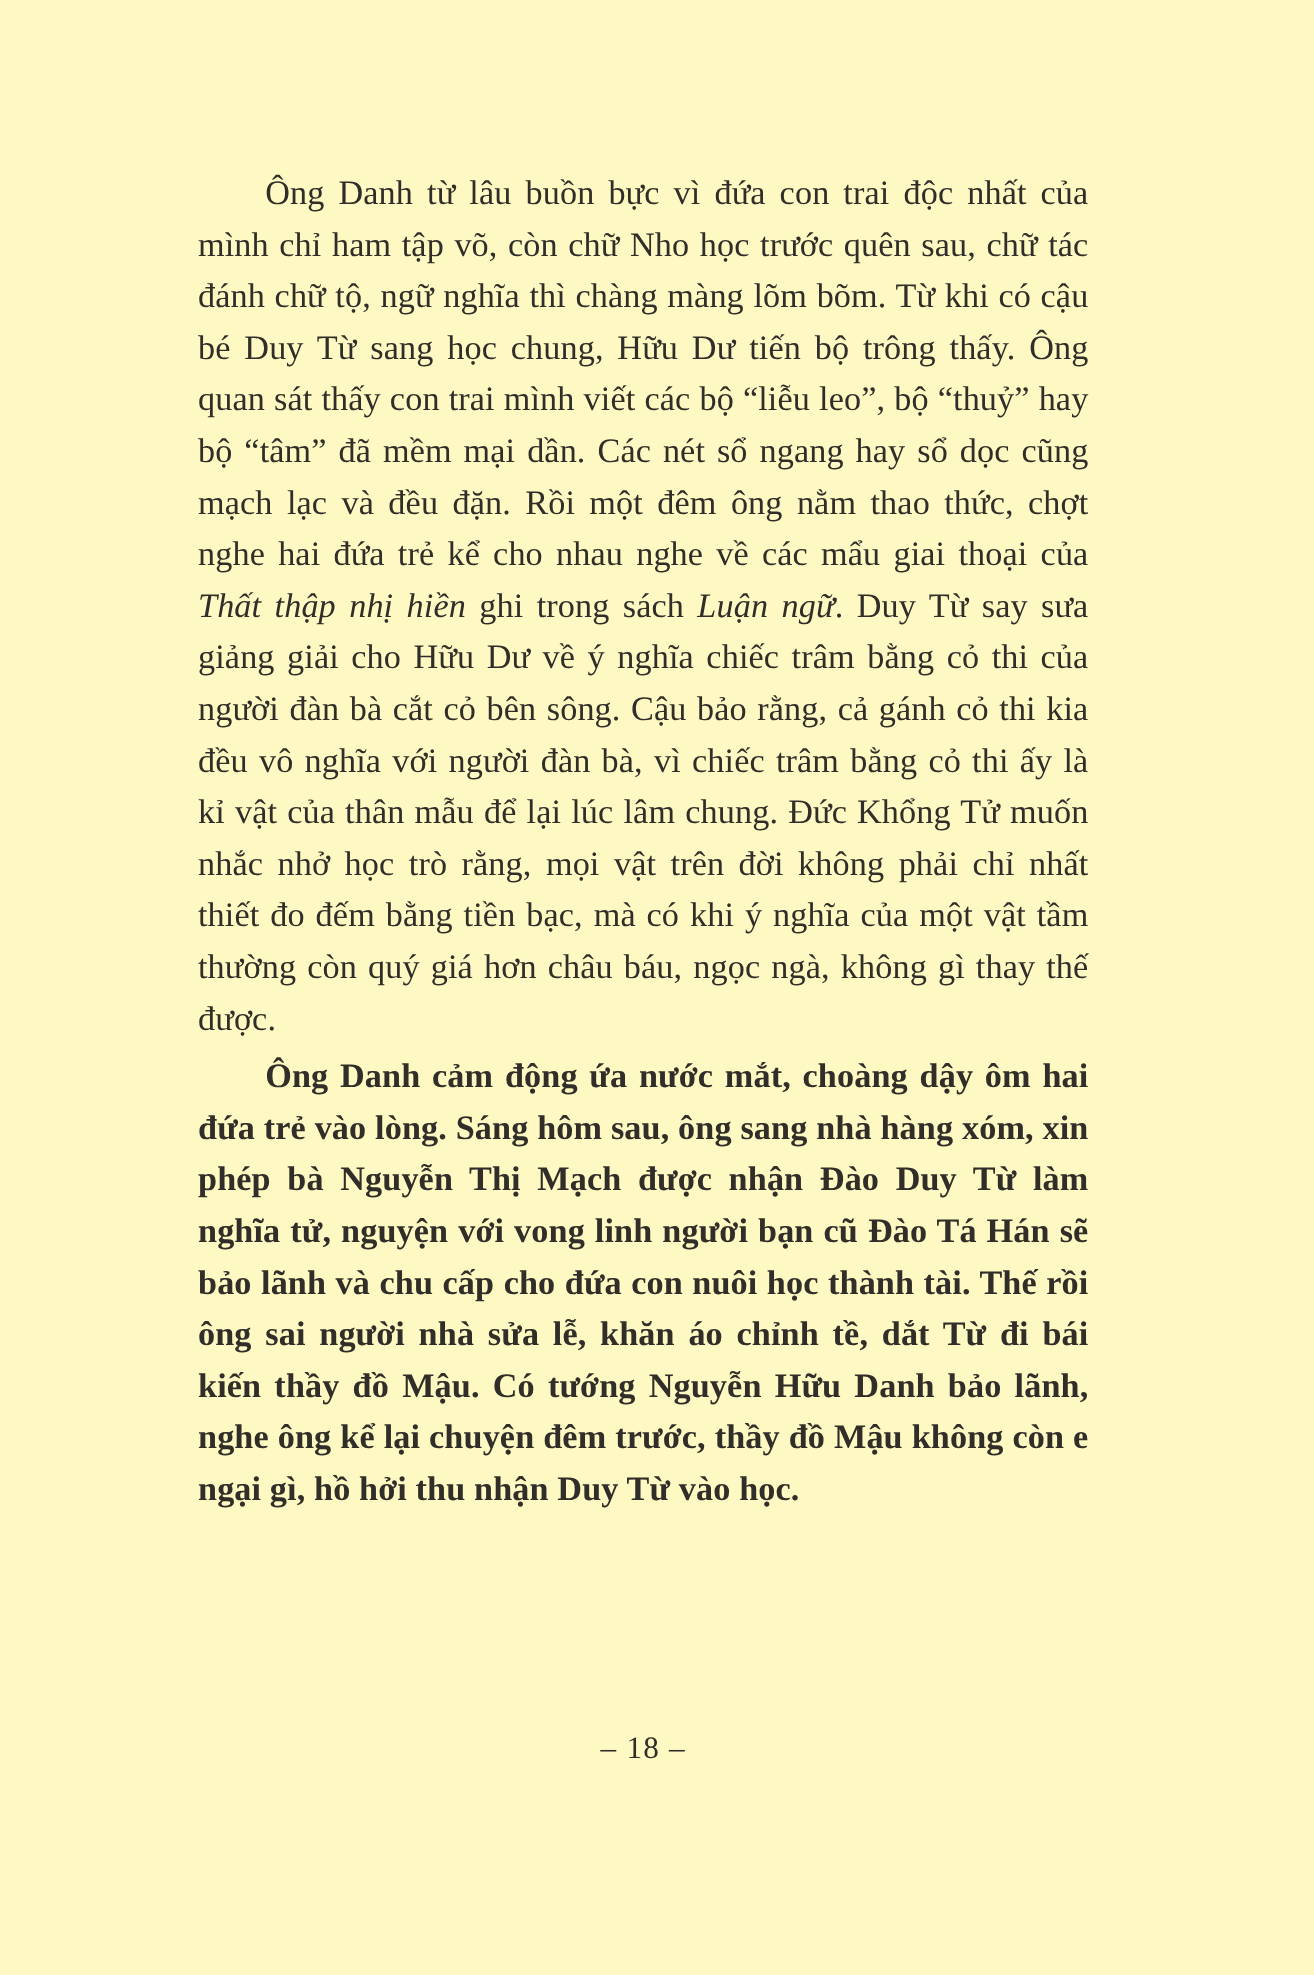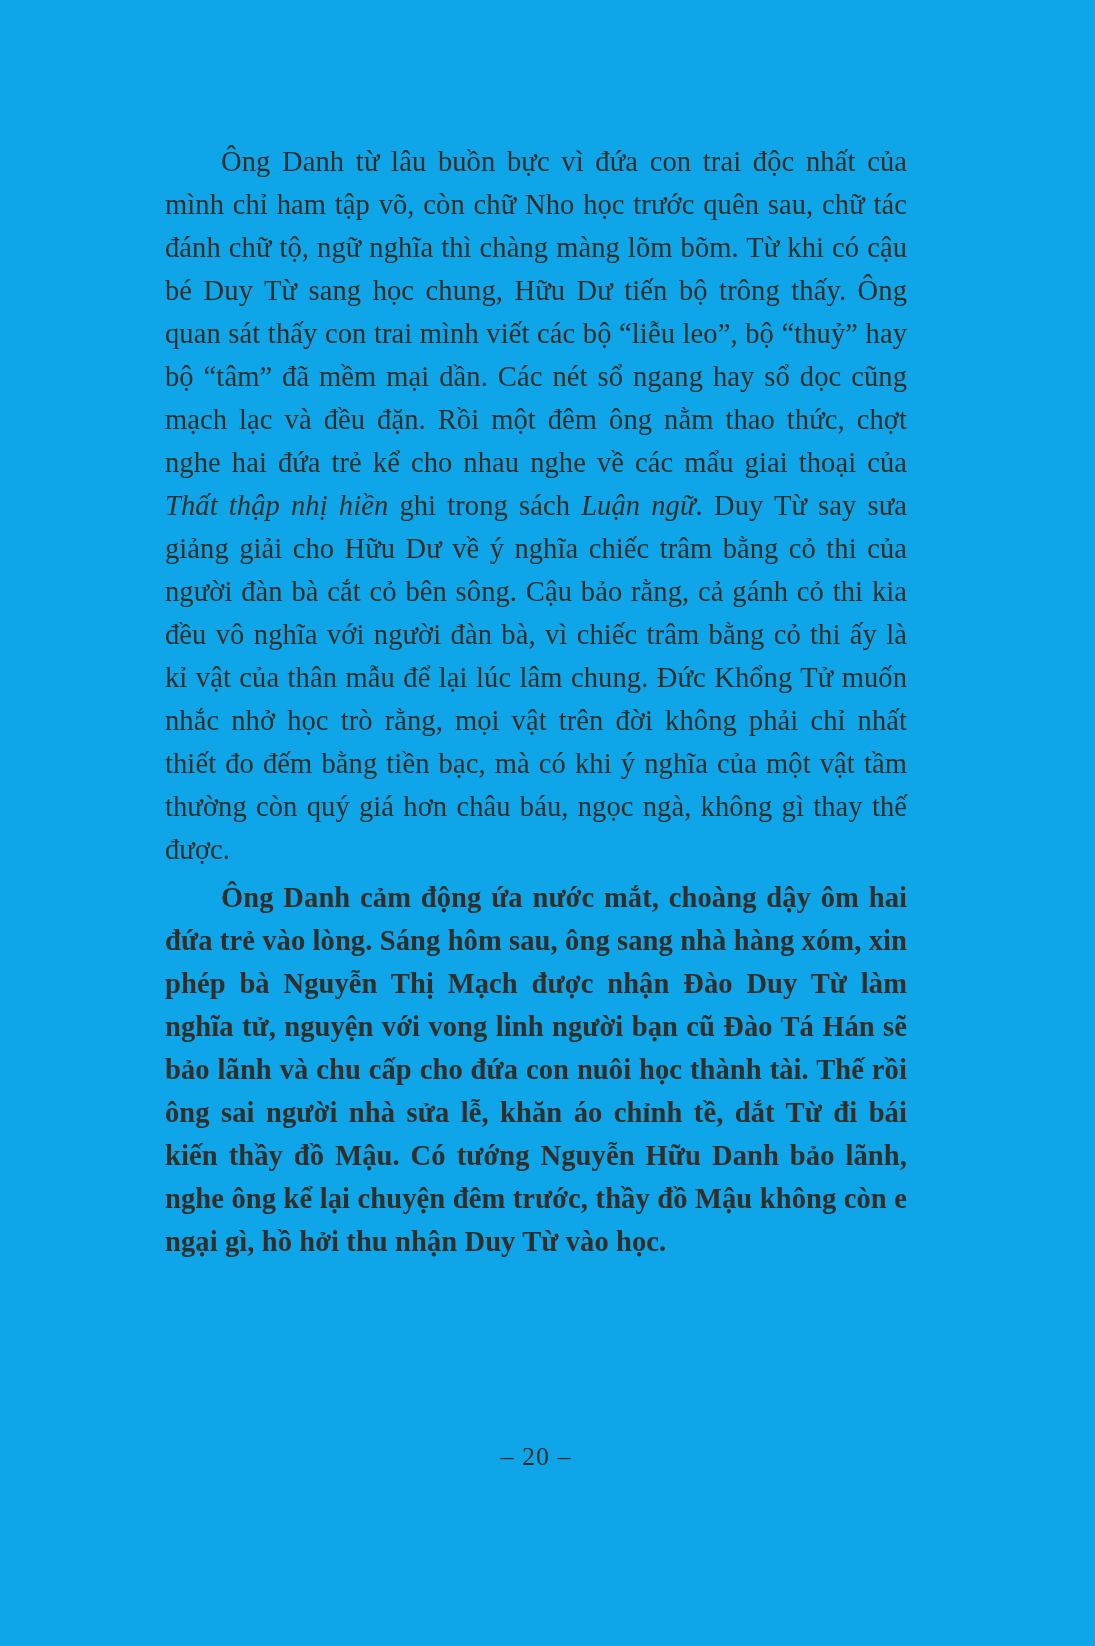--- a/index.html
+++ b/index.html
@@ -11,21 +11,21 @@
       height: 1646px;
       background: #ffffff;
       font-family: "Liberation Serif", "DejaVu Serif", serif;
       color: #312e29;
       position: relative;
       overflow: hidden;
     }
     .page {
       position: absolute;
       inset: 0;
-      background: #0ea5e9;
+      background: #fef9c3;
     }
     .text-block {
       position: absolute;
       left: 165px;
       top: 140px;
       width: 742px;
       text-align: justify;
       text-justify: inter-word;
       font-size: 28.5px;
       line-height: 43px;
@@ -54,14 +54,14 @@
     }
   </style>
 </head>
 <body>
 
 <div class="page">
   <div class="text-block">
     <p class="para"><span>Ông Danh từ lâu buồn bực vì đứa con trai độc nhất của mình chỉ ham tập võ, còn chữ Nho học trước quên sau, chữ tác đánh chữ tộ, ngữ nghĩa thì chàng màng lõm bõm. Từ khi có cậu bé Duy Từ sang học chung, Hữu Dư tiến bộ trông thấy. Ông quan sát thấy con trai mình viết các bộ “liễu leo”, bộ “thuỷ” hay bộ “tâm” đã mềm mại dần. Các nét sổ ngang hay sổ dọc cũng mạch lạc và đều đặn. Rồi một đêm ông nằm thao thức, chợt nghe hai đứa trẻ kể cho nhau nghe về các mẩu giai thoại của </span><em>Thất thập nhị hiền</em><span> ghi trong sách </span><em>Luận ngữ</em><span>. Duy Từ say sưa giảng giải cho Hữu Dư về ý nghĩa chiếc trâm bằng cỏ thi của người đàn bà cắt cỏ bên sông. Cậu bảo rằng, cả gánh cỏ thi kia đều vô nghĩa với người đàn bà, vì chiếc trâm bằng cỏ thi ấy là kỉ vật của thân mẫu để lại lúc lâm chung. Đức Khổng Tử muốn nhắc nhở học trò rằng, mọi vật trên đời không phải chỉ nhất thiết đo đếm bằng tiền bạc, mà có khi ý nghĩa của một vật tầm thường còn quý giá hơn châu báu, ngọc ngà, không gì thay thế được.</span></p>
     <p class="para">Ông Danh cảm động ứa nước mắt, choàng dậy ôm hai đứa trẻ vào lòng. Sáng hôm sau, ông sang nhà hàng xóm, xin phép bà Nguyễn Thị Mạch được nhận Đào Duy Từ làm nghĩa tử, nguyện với vong linh người bạn cũ Đào Tá Hán sẽ bảo lãnh và chu cấp cho đứa con nuôi học thành tài. Thế rồi ông sai người nhà sửa lễ, khăn áo chỉnh tề, dắt Từ đi bái kiến thầy đồ Mậu. Có tướng Nguyễn Hữu Danh bảo lãnh, nghe ông kể lại chuyện đêm trước, thầy đồ Mậu không còn e ngại gì, hồ hởi thu nhận Duy Từ vào học.</p>
   </div>
-  <div class="page-number">– 20 –</div>
+  <div class="page-number">– 18 –</div>
 </div>
 
 </body></html>

